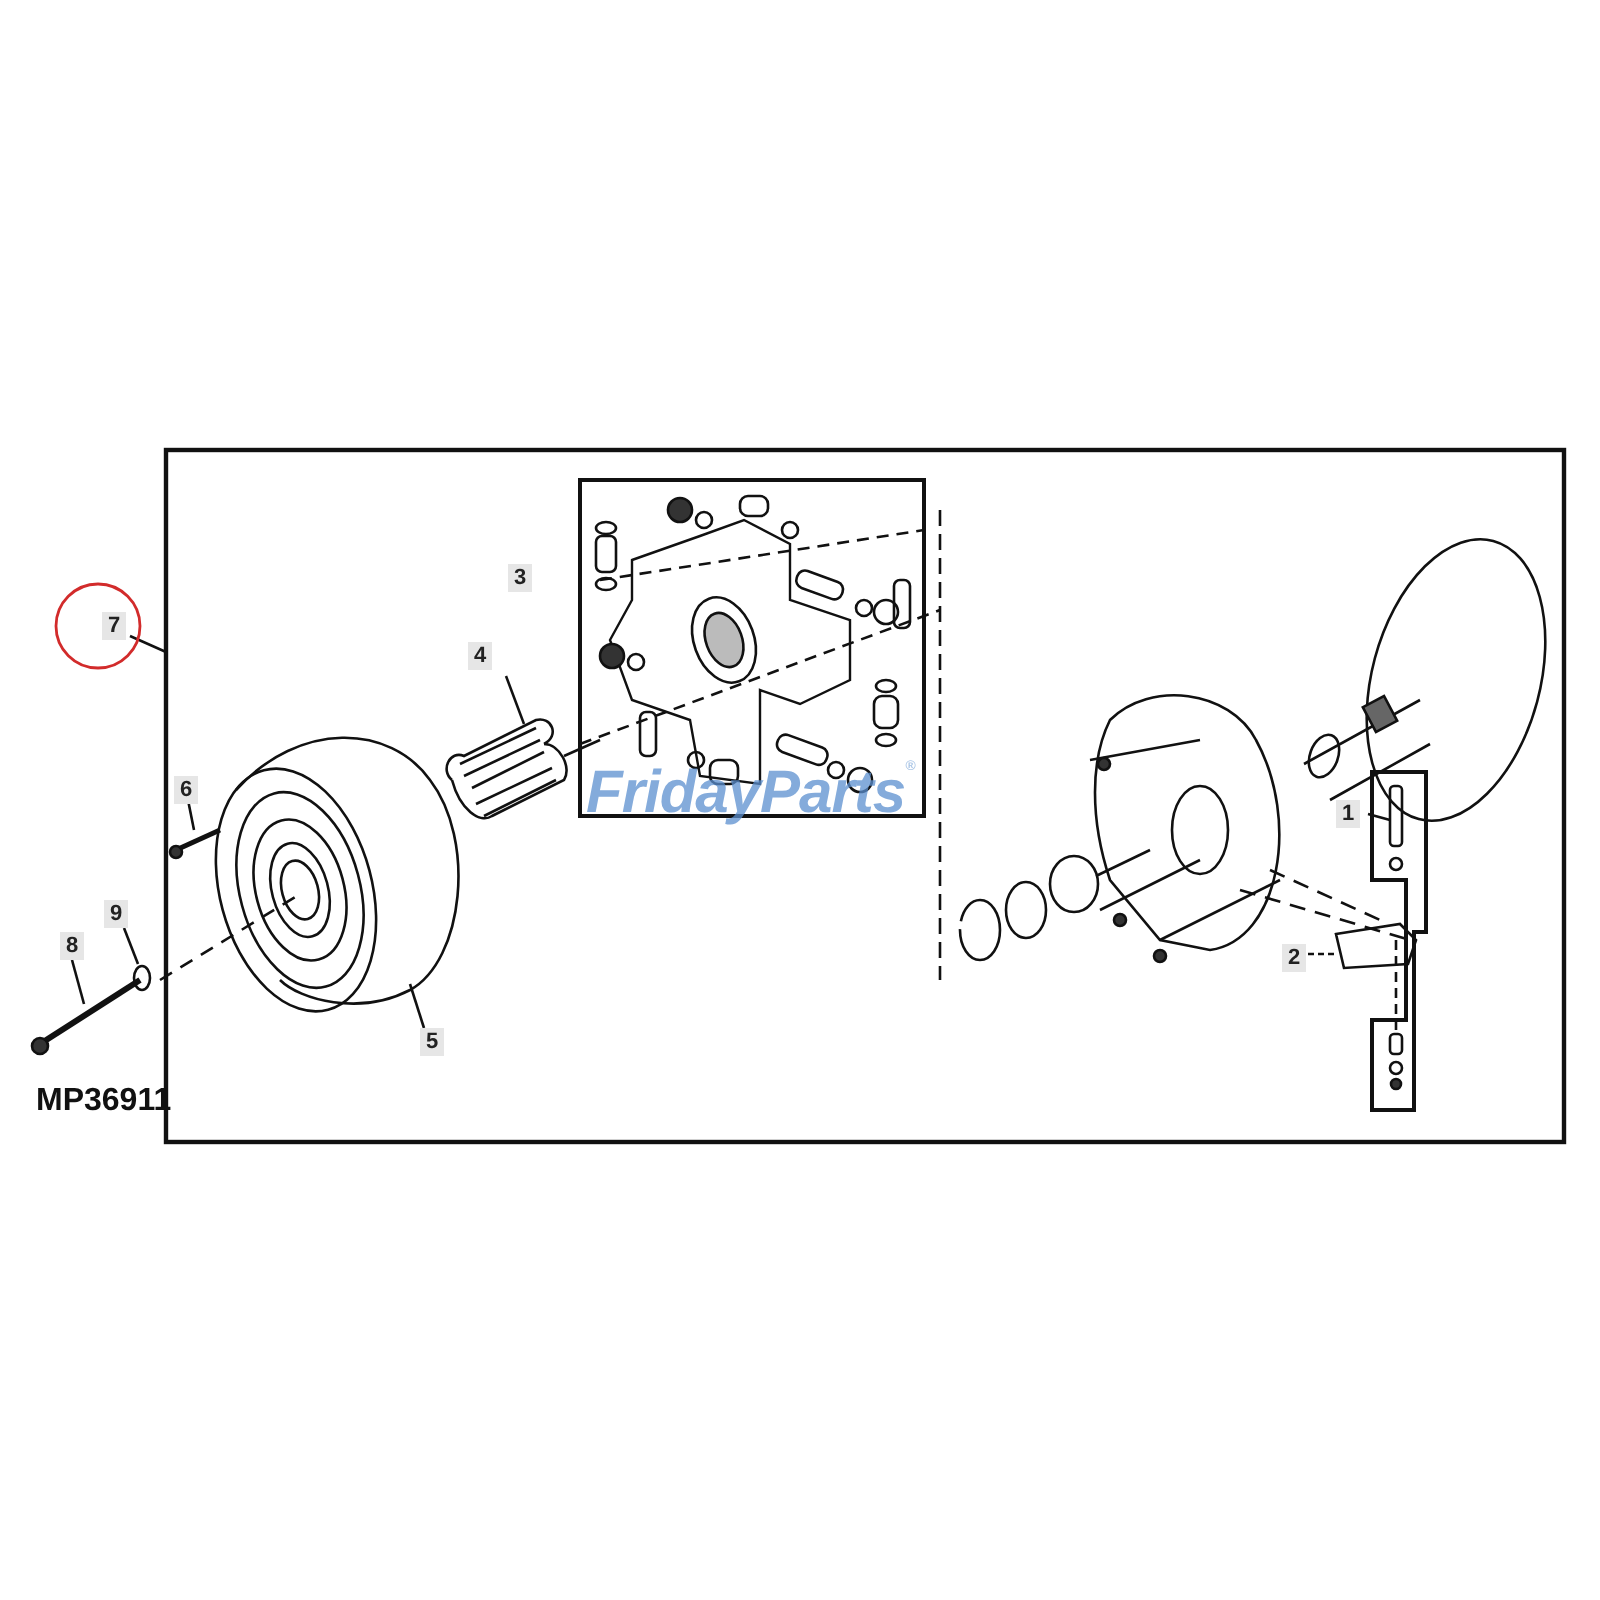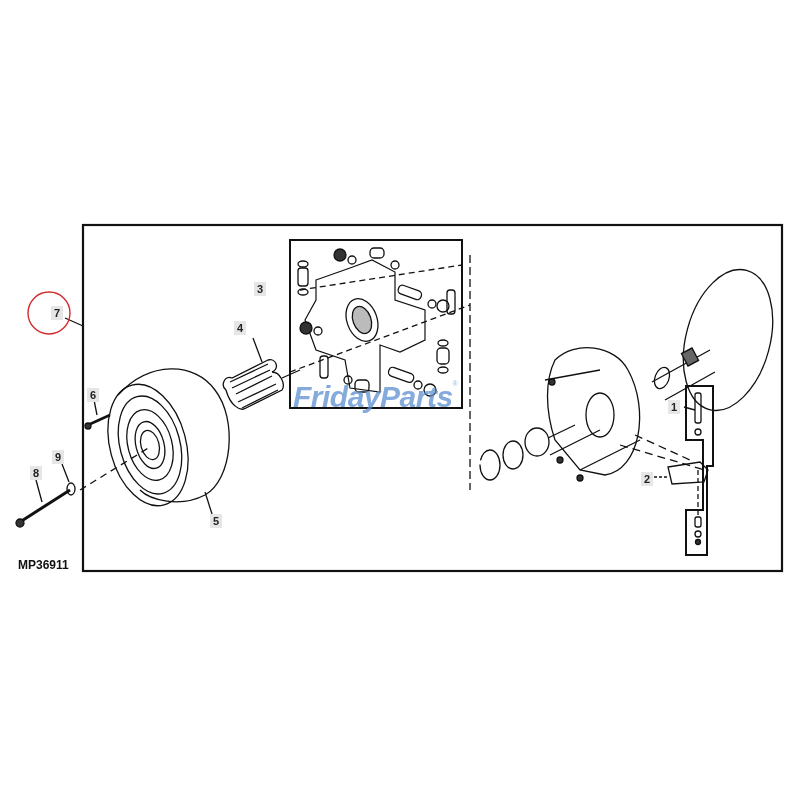--- a/index.html
+++ b/index.html
@@ -4,21 +4,21 @@
 <style>
   html, body { margin:0; padding:0; background:#ffffff; }
   body { width:800px; height:800px; position:relative; overflow:hidden; font-family:"Liberation Sans", sans-serif; }
   .diagram { position:absolute; left:0; top:0; width:800px; height:800px; }
   .callout {
     position:absolute; background:#e6e6e6; color:#222; font-size:11px; font-weight:bold;
     width:12px; height:14px; line-height:14px; text-align:center;
     font-family:"Liberation Sans", sans-serif;
   }
   .figure-id {
-    position:absolute; left:18px; top:558px; font-size:12px; font-weight:bold; color:#111;
+    position:absolute; left:18px; top:542px; font-size:16px; font-weight:bold; color:#111;
     font-family:"Liberation Sans", sans-serif;
   }
   .watermark {
     position:absolute; left:293px; top:380px; font-size:30px; font-weight:bold; font-style:italic;
     color:#5b8fcf; opacity:0.75; letter-spacing:-0.5px; font-family:"Liberation Sans", sans-serif;
   }
   .watermark .reg { font-size:7px; vertical-align:top; color:#8fb3de; }
 </style>
 </head>
 <body>

